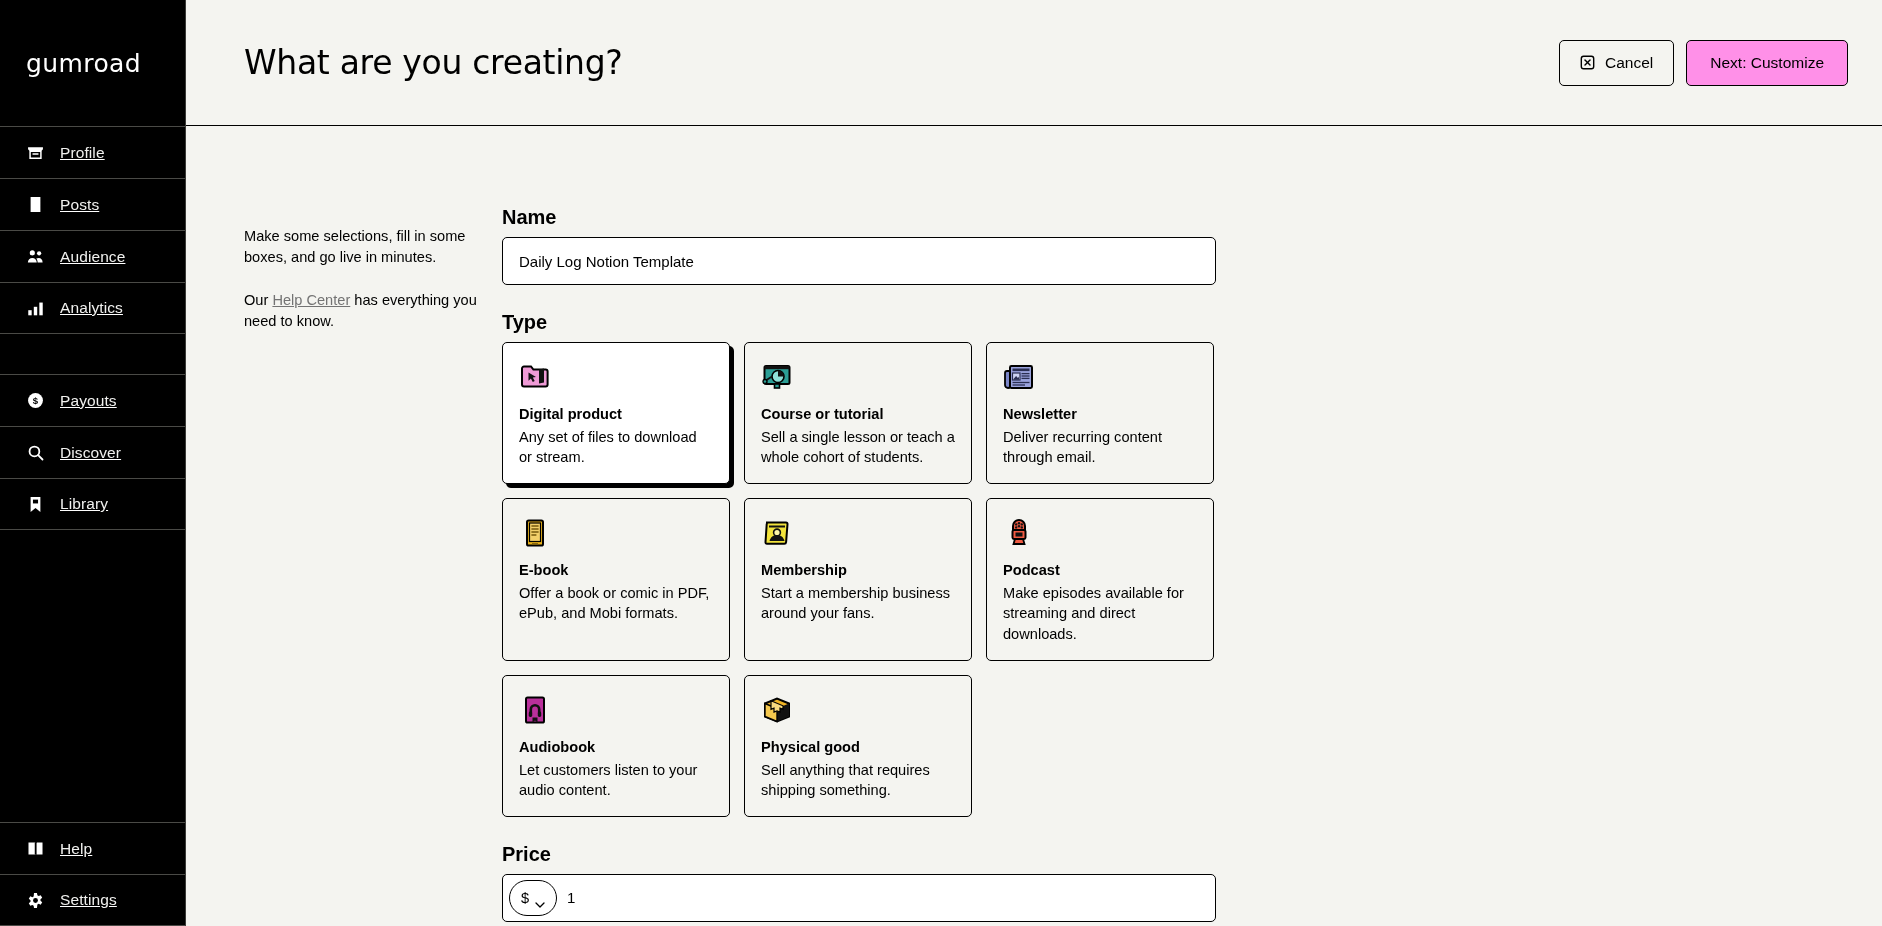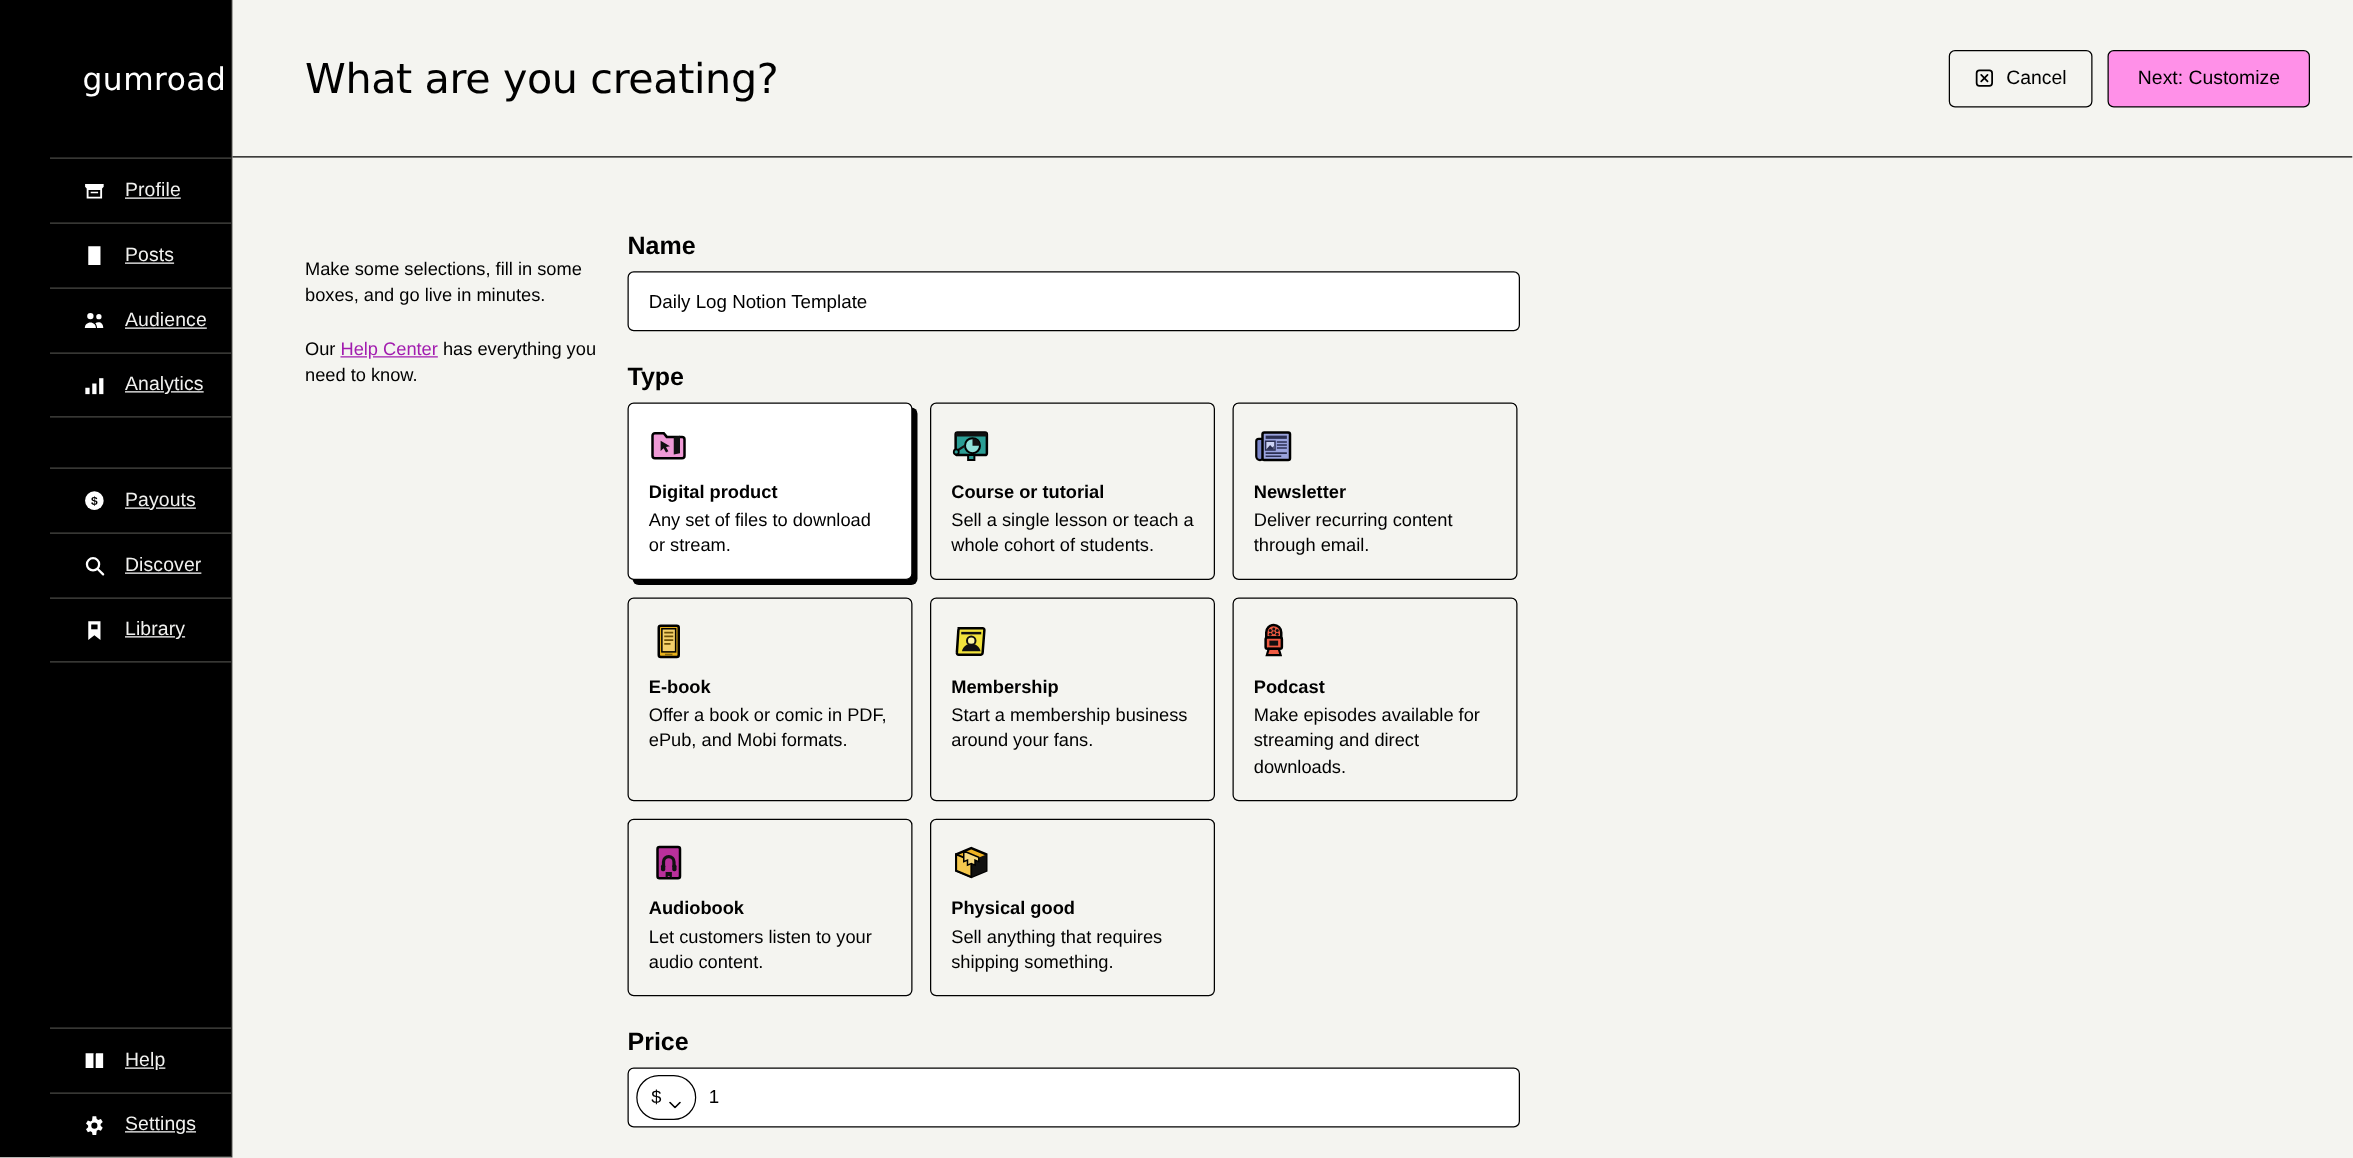--- a/index.html
+++ b/index.html
@@ -11,21 +11,20 @@
     overflow: hidden;
   }
   .app { display: flex; width: 1882px; height: 926px; }
 
   
   .sidebar {
     width: 186px; min-width: 186px; height: 926px;
     background: #000; color: #fff;
     display: flex; flex-direction: column;
     border-right: 1px solid #3b3b38;
-    padding-left: 40px;
   }
   .brand {
     height: 126px; min-height: 126px;
     display: flex; align-items: center;
     padding-left: 26px;
   }
   .brand-logo {
     font-family: "DejaVu Sans", sans-serif;
     font-size: 25px; letter-spacing: 0.4px;
     font-weight: 400; color: #fff;
@@ -40,21 +39,21 @@
   }
   .nav-item:last-child { border-bottom: 1px solid #4a4a46; }
   .nav-item.active { color: #ff90e8; }
   .nav-item.active svg { fill: #ff90e8; stroke: #ff90e8; }
   .nav-icon { width: 18px; height: 18px; display: flex; align-items: center; justify-content: center; }
   .nav-icon svg { width: 17px; height: 17px; }
   .nav-spacer-sm { height: 40px; }
   .nav-flex { flex: 1 1 auto; }
 
   
-  .main { flex: 1; height: 926px; display: flex; flex-direction: column; background: #f4f4f0; }
+  .main { flex: 1; height: 926px; display: flex; flex-direction: column; background: #f4f4f0; gap: 20px; }
   .header {
     height: 126px; min-height: 126px;
     display: flex; align-items: center; justify-content: space-between;
     padding: 0 34px 0 58px;
     border-bottom: 1px solid #000;
   }
   .page-title {
     font-family: "DejaVu Sans", sans-serif;
     font-size: 33px; font-weight: 400; letter-spacing: -0.3px;
   }
@@ -70,21 +69,21 @@
   .btn-primary { background: #ff90e8; padding: 0 23px; }
   .btn-icon { width: 15px; height: 15px; display: block; }
 
   
   .content {
     display: flex; gap: 0; padding: 60px 0 0 58px;
     flex: 1; overflow: hidden;
   }
   .col-left { width: 258px; min-width: 258px; padding-right: 24px; padding-top: 20px; }
   .blurb { font-size: 14.6px; line-height: 1.45; margin-bottom: 22px; }
-  .blurb a { color: #a21caf; text-decoration: underline; }
+  .blurb a { color: #737373; text-decoration: underline; }
   .col-form { width: 714px; }
 
   .field-label { font-size: 20px; font-weight: 700; margin-bottom: 8px; display: block; }
   .text-input {
     width: 714px; height: 48px;
     background: #fff; border: 1px solid #000; border-radius: 5px;
     padding: 0 16px; font-family: "Liberation Sans", sans-serif;
     font-size: 15px; color: #000; display: flex; align-items: center;
   }
   .section { margin-bottom: 26px; }

